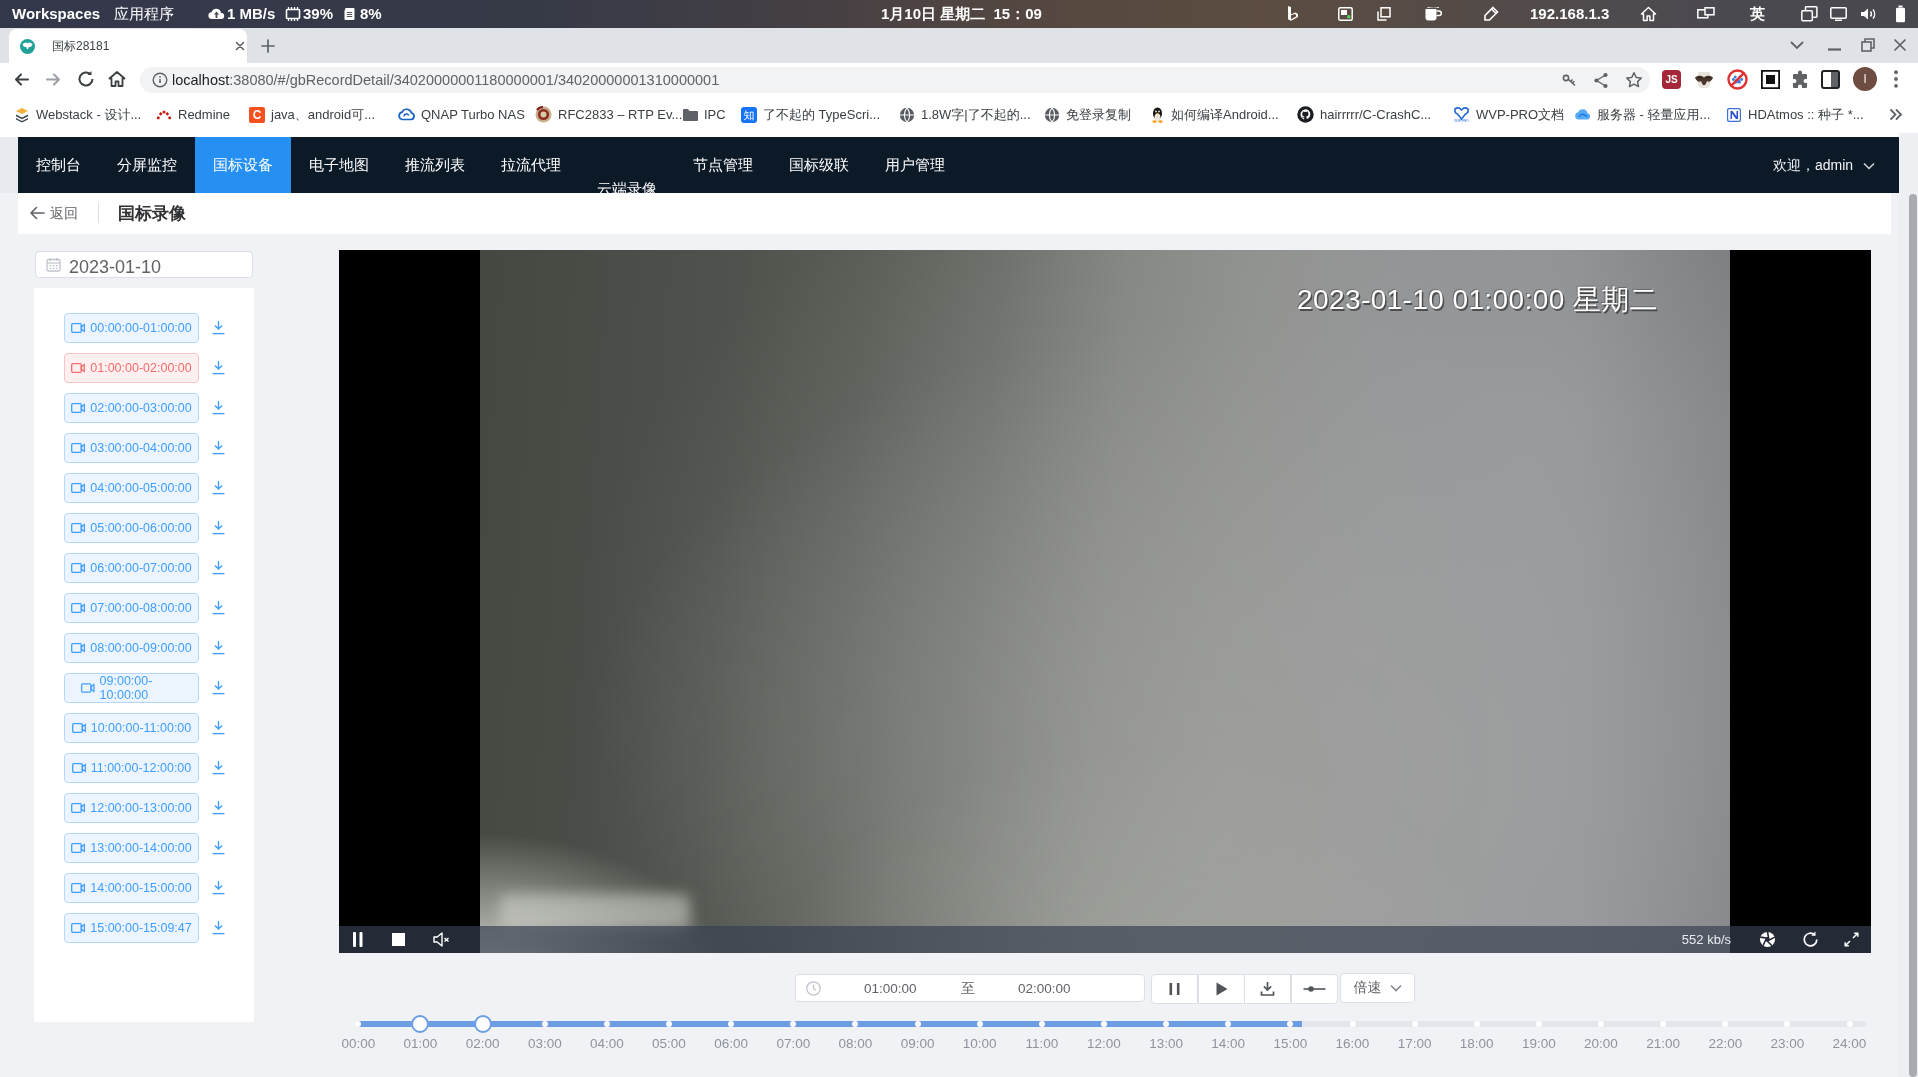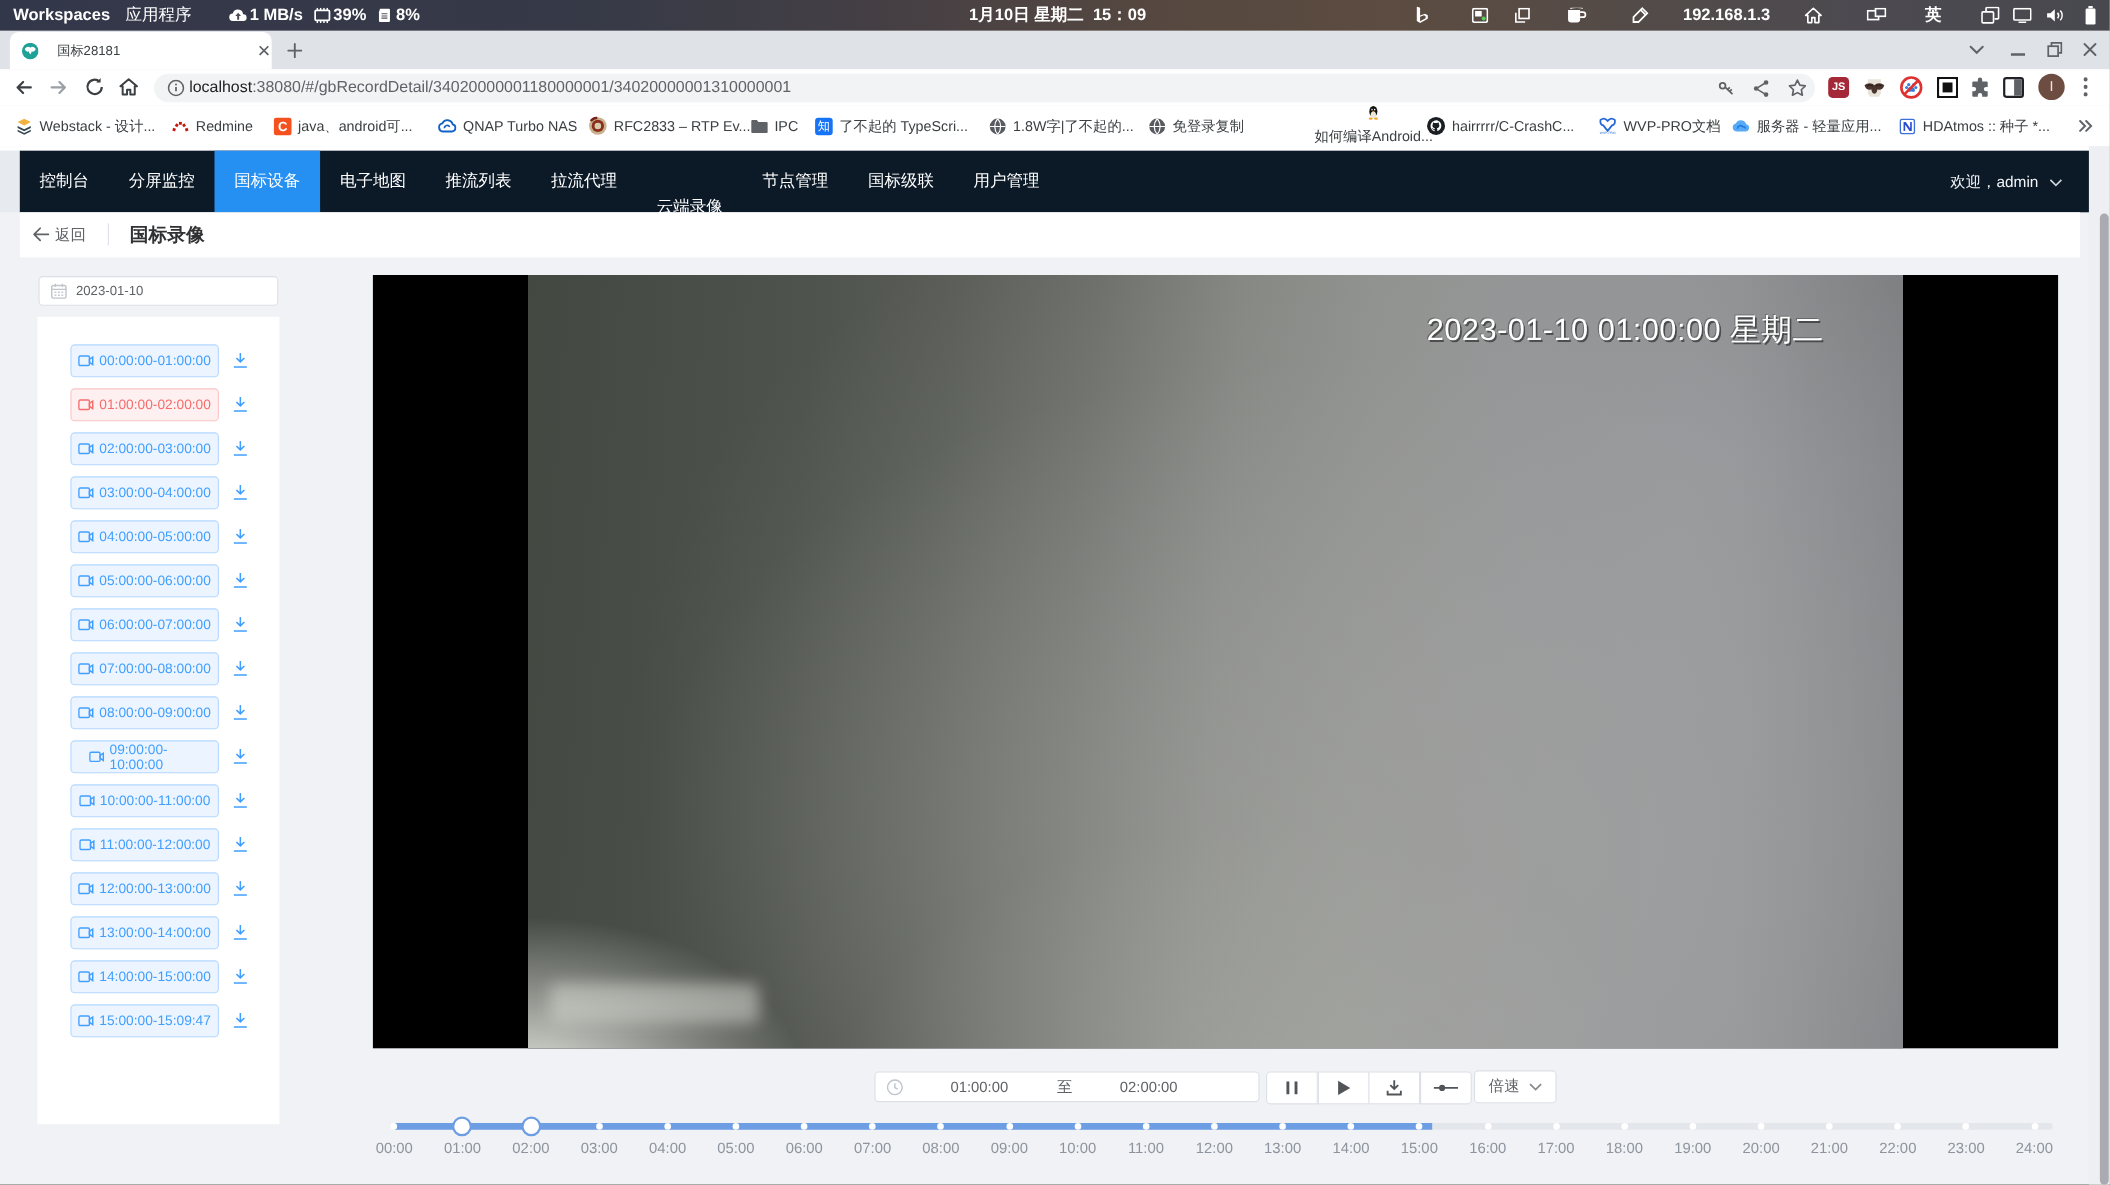--- a/index.html
+++ b/index.html
@@ -291,21 +291,21 @@
       </svg>
       <span>1.8W字|了不起的...</span>
     </div>
 <div class="bm" style="left:1044px;">
       <svg width="16" height="16" viewBox="0 0 16 16">
         <circle cx="8" cy="8" r="7.2" fill="#575b61"></circle>
         <path d="M8 .8a11 11 0 0 0 0 14.4M8 .8a11 11 0 0 1 0 14.4M.8 8h14.4" stroke="#fff" stroke-width="1.1" fill="none"></path>
       </svg>
       <span>免登录复制</span>
     </div>
-<div class="bm" style="left:1195px;flex-direction:column;">
+<div class="bm" style="left:1150px;">
       <svg width="15" height="16" viewBox="0 0 15 16">
         <ellipse cx="7.5" cy="6.5" rx="4.5" ry="6" fill="#14130f"></ellipse>
         <ellipse cx="7.5" cy="10.5" rx="3" ry="4" fill="#efe7dc"></ellipse>
         <ellipse cx="6" cy="4.5" rx="0.8" ry="1" fill="#fff"></ellipse>
         <ellipse cx="9" cy="4.5" rx="0.8" ry="1" fill="#fff"></ellipse>
         <path d="M6 6h3l-1.5 1.5z" fill="#f6a21d"></path>
         <ellipse cx="4.5" cy="14.6" rx="2.2" ry="1.3" fill="#f6a21d"></ellipse>
         <ellipse cx="10.5" cy="14.6" rx="2.2" ry="1.3" fill="#f6a21d"></ellipse>
       </svg>
       <span>如何编译Android...</span>
@@ -377,21 +377,21 @@
       <path d="M4.3 1v3M10.7 1v3" stroke="#c0c4cc" stroke-width="1.3"></path>
       <g fill="#c0c4cc">
         <rect x="3.6" y="8" width="1.7" height="1.3"></rect>
         <rect x="6.7" y="8" width="1.7" height="1.3"></rect>
         <rect x="9.8" y="8" width="1.7" height="1.3"></rect>
         <rect x="3.6" y="10.7" width="1.7" height="1.3"></rect>
         <rect x="6.7" y="10.7" width="1.7" height="1.3"></rect>
         <rect x="9.8" y="10.7" width="1.7" height="1.3"></rect>
       </g>
     </svg>
-<div class="abs" style="left:33px;top:5px;font-size:12px;color:#606266;">2023-01-10</div>
+<div class="abs" style="left:33px;top:5px;font-size:18px;color:#606266;">2023-01-10</div>
 </div>
 <div id="panel">
 <div class="seg blue" style="top:25px;">
       <svg width="15" height="12" viewBox="0 0 15 12">
         <rect x="0.7" y="1.7" width="9.6" height="8.6" rx="1.2" fill="none" stroke="#409eff" stroke-width="1.3"></rect>
         <path d="M10.3 4.6l3-2v6.8l-3-2z" fill="none" stroke="#409eff" stroke-width="1.3"></path>
       </svg>
       <span>00:00:00-01:00:00</span>
     </div>
 <div class="dl" style="top:31px;">
@@ -593,20 +593,44 @@
       <svg width="17" height="17" viewBox="0 0 17 17">
         <path d="M8.5 2v7.6M4.9 6.4l3.6 3.6 3.6-3.6" fill="none" stroke="#409eff" stroke-width="1.4"></path>
         <path d="M2.6 14.6h11.8" stroke="#409eff" stroke-width="1.4"></path>
       </svg>
     </div>
 </div>
 <div id="player">
 <div id="video">
 <div id="wm"></div>
 <div id="osd">2023-01-10 01:00:00 星期二</div>
+</div>
+<div id="cbar">
+<svg class="abs" style="left:14px;top:6px;" width="10" height="15" viewBox="0 0 10 15">
+        <rect x="0" y="0" width="3" height="15" rx="1" fill="#fff"></rect>
+        <rect x="6.5" y="0" width="3" height="15" rx="1" fill="#fff"></rect>
+      </svg>
+<div class="abs" style="left:53px;top:7px;width:13px;height:13px;background:#fff;"></div>
+<svg class="abs" style="left:94px;top:5px;" width="18" height="17" viewBox="0 0 18 17">
+        <path d="M1 6h3.2L9 2v13L4.2 11H1z" fill="none" stroke="#fff" stroke-width="1.4" stroke-linejoin="round"></path>
+        <path d="M11.5 7l4 3.5M15.5 7l-4 3.5" stroke="#fff" stroke-width="1.4"></path>
+      </svg>
+<div class="abs" style="right:140px;top:6px;font-size:13px;color:#e8ebee;">552 kb/s</div>
+<svg class="abs" style="right:95px;top:5px;" width="17" height="17" viewBox="0 0 18 18">
+        <circle cx="9" cy="9" r="8" fill="#fff"></circle>
+        <path d="M9.0 0.8L10.6 10.1M16.8 6.5L8.4 10.9M13.8 15.6L7.0 9.0M4.2 15.6L8.3 7.1M1.2 6.5L10.6 7.8" stroke="#232a35" stroke-width="1.7" fill="none"></path>
+        <circle cx="9" cy="9" r="2.1" fill="#232a35"></circle>
+      </svg>
+<svg class="abs" style="right:52px;top:5px;" width="17" height="17" viewBox="0 0 17 17">
+        <path d="M14.8 8.5a6.3 6.3 0 1 1-1.9-4.5" fill="none" stroke="#fff" stroke-width="1.7"></path>
+        <path d="M13.5 0.5v4.2H9.3z" fill="#fff"></path>
+      </svg>
+<svg class="abs" style="right:11px;top:5px;" width="17" height="17" viewBox="0 0 17 17">
+        <path d="M10 7l5-5M11.2 2.2h3.6v3.6M7 10l-5 5M2.2 11.2v3.6h3.6" fill="none" stroke="#fff" stroke-width="1.5"></path>
+      </svg>
 </div>
 </div>
 <div id="timebox">
 <svg class="abs" style="left:10px;top:6px;" width="15" height="15" viewBox="0 0 15 15">
       <circle cx="7.5" cy="7.5" r="6.7" fill="none" stroke="#c0c4cc" stroke-width="1.3"></circle>
       <path d="M7.5 3.8v3.9l2.6 1.5" fill="none" stroke="#c0c4cc" stroke-width="1.3"></path>
     </svg>
 <div class="abs" style="left:68px;top:6px;font-size:13.5px;color:#606266;">01:00:00</div>
 <div class="abs" style="left:165px;top:5px;font-size:14px;color:#606266;">至</div>
 <div class="abs" style="left:222px;top:6px;font-size:13.5px;color:#606266;">02:00:00</div>

